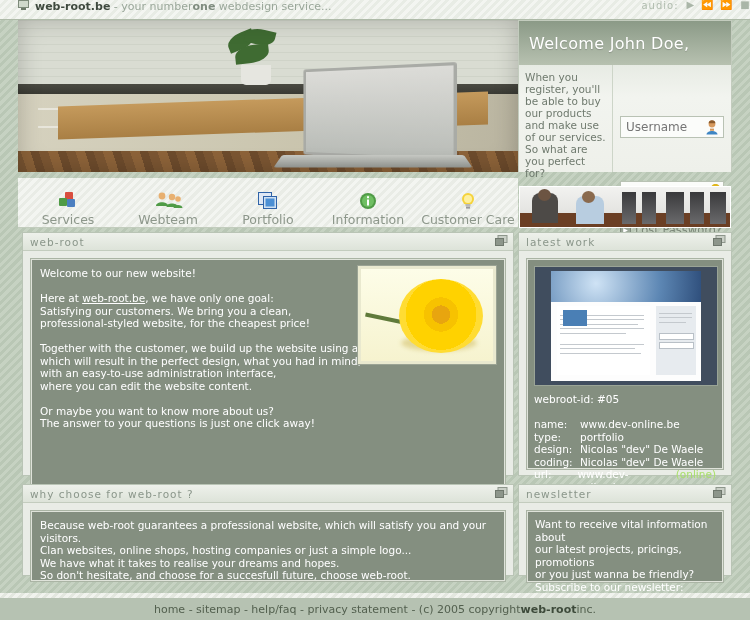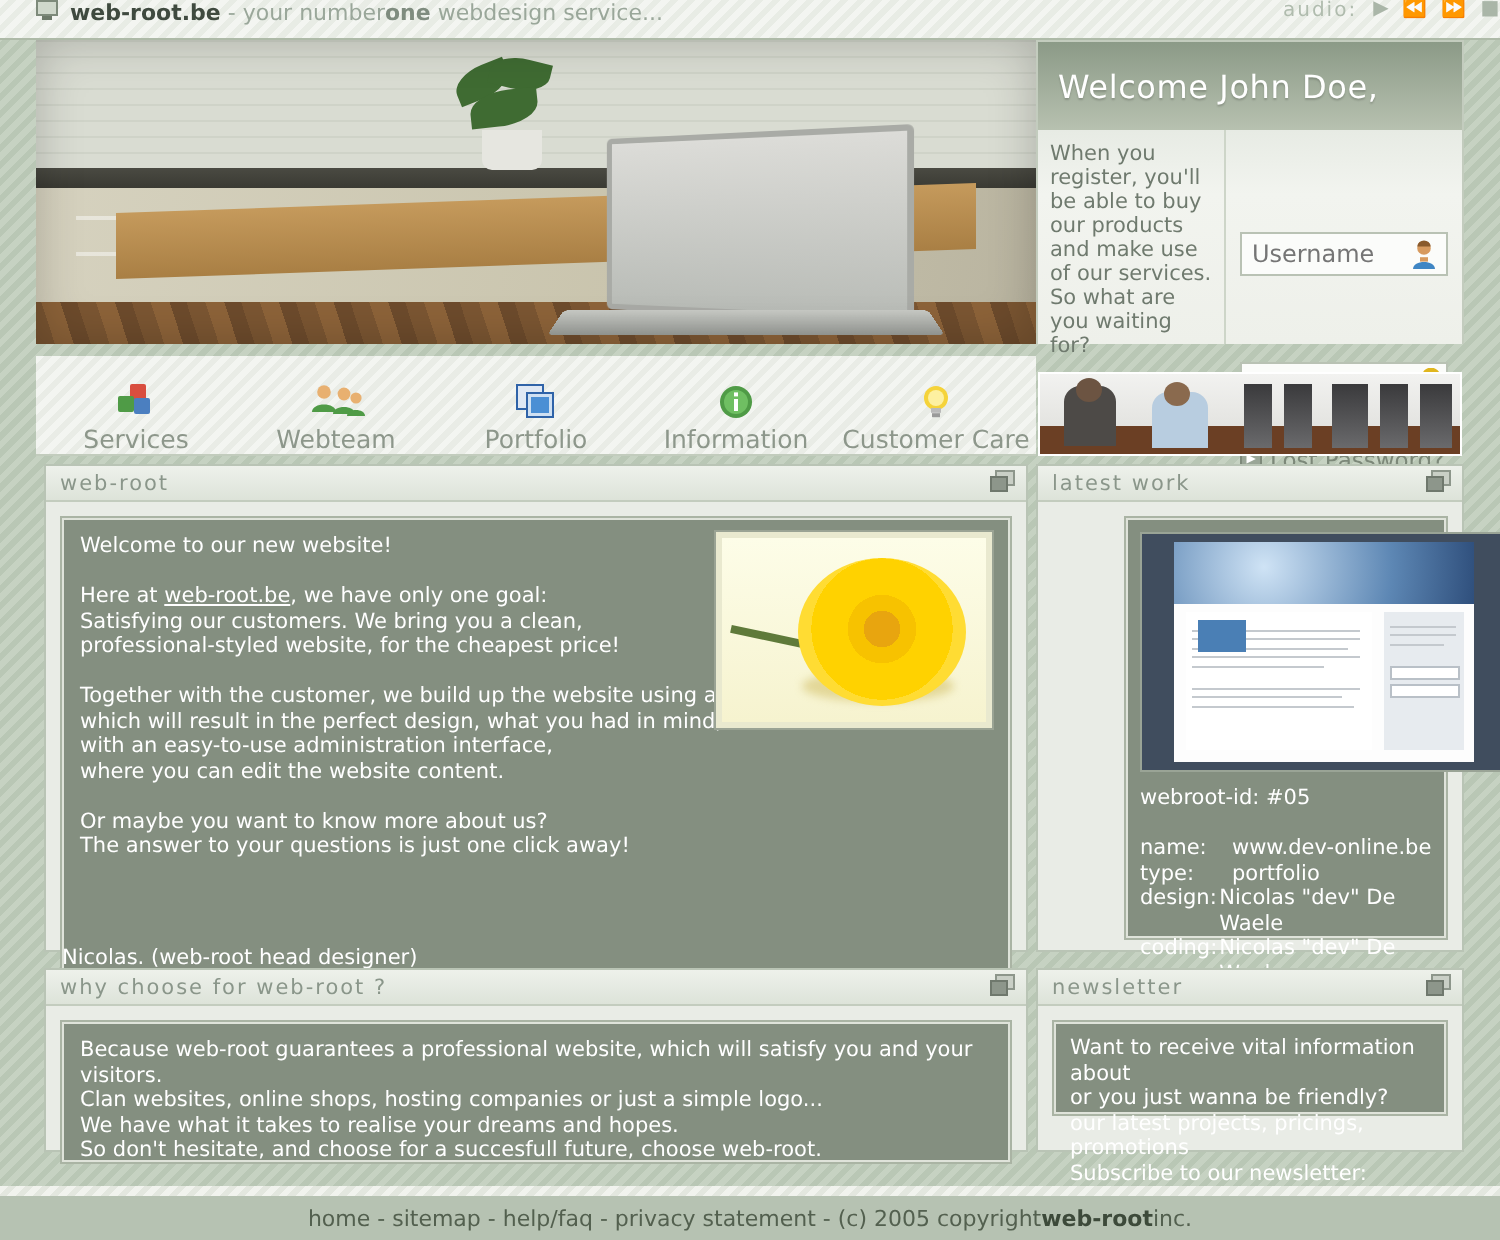--- a/index.html
+++ b/index.html
@@ -122,21 +122,21 @@
   .fl-c{position:absolute;left:38px;top:10px;width:84px;height:74px;border-radius:50%;
      background:radial-gradient(circle at 50% 48%, #e8a50f 0 16%, #f7c200 16% 30%, #ffd200 30% 62%, #ffdc33 62% 100%);}
   .fl-shadow{position:absolute;left:40px;top:66px;width:76px;height:16px;border-radius:50%;
      background:rgba(190,160,40,.35);filter:blur(2px);}
   .sig{position:absolute;left:0;bottom:0;}
 
   .panel-why{left:22px;top:484px;width:492px;height:92px;}
   .panel-latest{left:518px;top:232px;width:214px;height:244px;}
   .panel-news{left:518px;top:484px;width:214px;height:92px;}
 
-  .lw-inner{padding:7px;margin-left:36px;}
+  .lw-inner{padding:7px;}
   .thumb{width:182px;height:118px;margin:0 auto 7px auto;background:#404d5e;
      border:1px solid #9aa496;position:relative;overflow:hidden;}
   .th-top{position:absolute;left:9%;top:3%;width:82%;height:94%;background:#fdfdfd;}
   .th-ban{position:absolute;left:0;top:0;width:100%;height:28%;
      background:radial-gradient(circle at 30% 40%, #cfe3f5 0%, #5d87b4 60%, #2f4f7c 100%);}
   .th-col{position:absolute;background:#e7ebef;}
   .th-ln{position:absolute;height:1px;background:#c4c9ce;}
   .meta{font-size:10.5px;line-height:12.5px;}
   .meta .row{display:flex;}
   .meta .k{width:46px;}
@@ -214,21 +214,21 @@
         <div class="base"></div>
       </div>
     </div>
     <div class="hdr-fade"></div>
   </div>
 
   <div class="loginbox">
     <div class="welcome">Welcome John Doe,</div>
     <div class="login-body">
       <div class="login-left">
-        <p>When you register, you'll be able to buy our products and make use of our services. So what are you waiting for?</p>
+        <p>When you register, you'll be able to buy our products and make use of our services. So what are you perfect for?</p>
         <a class="reg" href="#">REGISTER HERE!</a>
       </div>
       <div class="login-right">
         <div class="fld">
           <input type="text" placeholder="Username" style="">
           <span class="fi">
             <svg width="16" height="16" viewBox="0 0 16 16">
               <circle cx="8" cy="5" r="3.4" fill="#d79a5e"></circle>
               <path d="M8 1.2a3.4 3.4 0 0 1 3.4 3 H4.6 A3.4 3.4 0 0 1 8 1.2Z" fill="#8a5a2b"></path>
               <path d="M2.5 15.5 C2.5 10.8 13.5 10.8 13.5 15.5 Z" fill="#3f86c4"></path>
@@ -354,21 +354,20 @@
         <div>Satisfying our customers. We bring you a clean,</div>
         <div>professional-styled website, for the cheapest price!</div>
         <div>&nbsp;</div>
         <div>Together with the customer, we build up the website using a step-by-step plan,</div>
         <div>which will result in the perfect design, what you had in mind,</div>
         <div>with an easy-to-use administration interface,</div>
         <div>where you can edit the website content.</div>
         <div>&nbsp;</div>
         <div>Or maybe you want to know more about us?</div>
         <div>The answer to your questions is just one click away!</div>
-        <div class="sig">Nicolas. (web-root head designer)</div>
       </div>
     </div>
   </div>
 
   <div class="panel panel-latest">
     <div class="p-head">
       <span>latest work</span>
       <span>
         <svg width="13" height="11" viewBox="0 0 13 11">
           <rect x="3" y="0.5" width="9" height="7" fill="#c9cfc6" stroke="#8d968b"></rect>
@@ -454,24 +453,24 @@
     <div class="p-head">
       <span>newsletter</span>
       <span>
         <svg width="13" height="11" viewBox="0 0 13 11">
           <rect x="3" y="0.5" width="9" height="7" fill="#c9cfc6" stroke="#8d968b"></rect>
           <rect x="0.5" y="3.5" width="8" height="7" fill="#8d968b" stroke="#6f786d"></rect>
         </svg>
       </span>
     </div>
     <div class="p-body">
-      <div class="inner news-inner" style="height:48px;">
+      <div class="inner news-inner" style="height:73px;">
         <div>Want to receive vital information about</div>
+        <div>our latest projects, pricings, promotions</div>
         <div>or you just wanna be friendly?</div>
-        <div>our latest projects, pricings, promotions</div>
         <div>Subscribe to our newsletter:</div>
         <div class="news-row">
           <input type="text" placeholder="" style="">
           <span>
             <svg width="20" height="16" viewBox="0 0 20 16">
               <rect x="1" y="3" width="18" height="12" fill="none" stroke="#e3e7de" stroke-width="1.3"></rect>
               <path d="M1 3 L10 10 L19 3" fill="none" stroke="#e3e7de" stroke-width="1.3"></path>
               <rect x="5" y="0.5" width="10" height="7" fill="#97a291" stroke="#e3e7de" stroke-width="1.1"></rect>
             </svg>
           </span>

